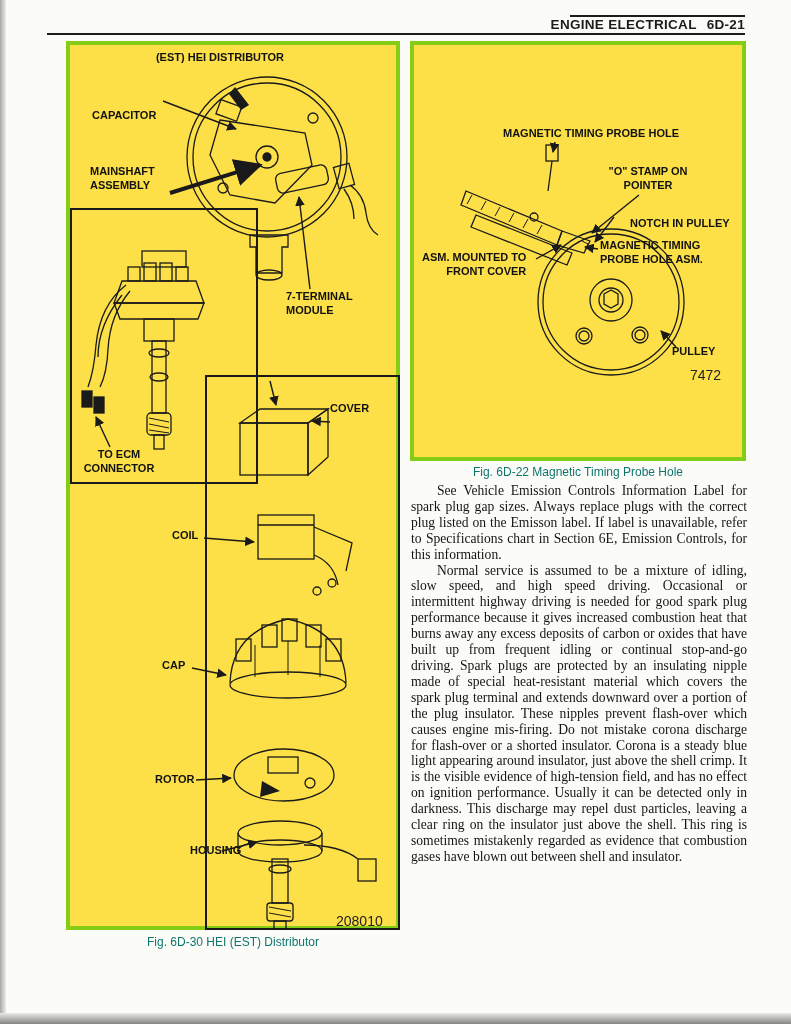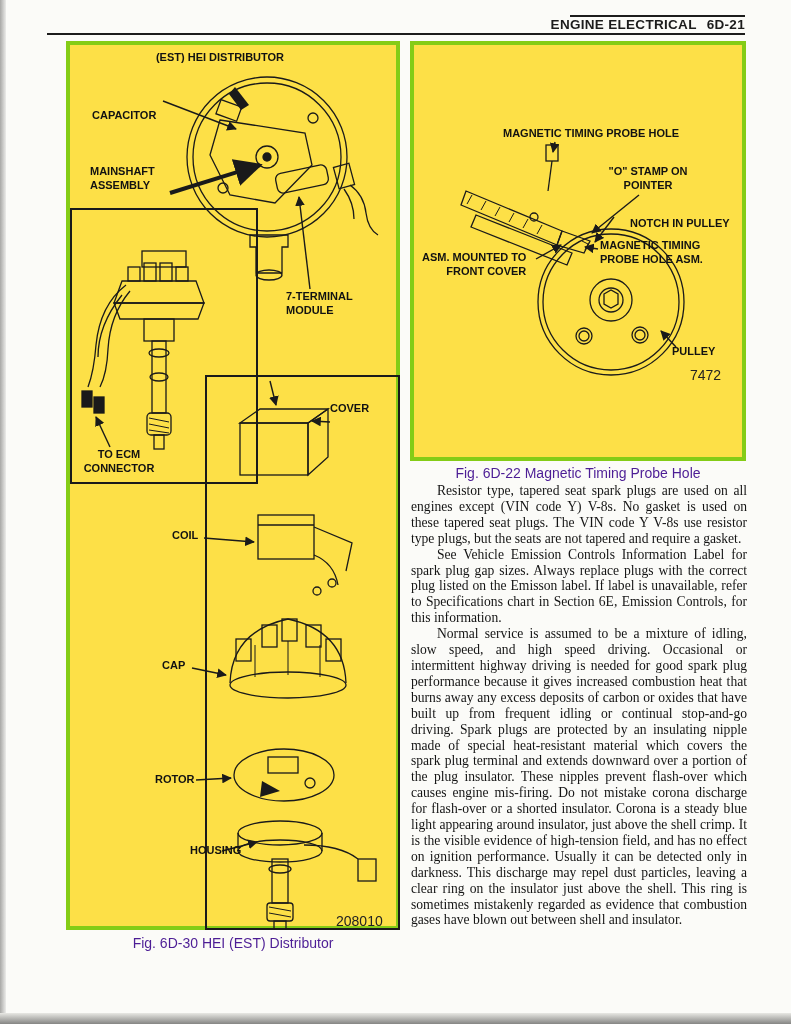--- a/index.html
+++ b/index.html
@@ -12,22 +12,22 @@
                  background:linear-gradient(180deg,#e8e8e4,#858583); }
   .rule { position:absolute; background:#1c1c1c; }
   .header-text { position:absolute; top:17px; right:46px; font-family:"Liberation Sans",sans-serif;
                  font-weight:bold; font-size:13.5px; letter-spacing:.3px; color:#1c1c1c; }
   .header-text .pgnum { margin-left:10px; }
   .figure { position:absolute; border:4px solid #84cc16; background:#fde047; }
   .figure svg { position:absolute; left:0; top:0; }
   .fig-label { position:absolute; font-family:"Liberation Sans",sans-serif; font-weight:bold;
                font-size:11px; line-height:1.25; color:#121212; white-space:pre-line; }
   .fig-code { position:absolute; font-family:"Liberation Sans",sans-serif; font-size:14px; color:#222; }
-  .caption { position:absolute; font-family:"Liberation Sans",sans-serif; font-size:14px;
-             color:#4c1d95; text-align:center; }
+  .caption { position:absolute; font-family:"Liberation Sans",sans-serif; font-size:12px;
+             color:#0f766e; text-align:center; }
   .article { position:absolute; left:411px; top:483px; width:336px; }
   .article h2 { font-family:"Liberation Sans",sans-serif; font-size:15px; letter-spacing:.2px;
                 margin:0 0 7px 0; color:#111; }
   .article p { font-size:13.6px; line-height:15.9px; text-align:justify; text-indent:26px; margin:0; }
   .ctr { text-align:center; }
 </style>
 </head>
 <body>
 
 <div class="page">
@@ -204,20 +204,19 @@
     <div class="fig-label" style="left:8px; top:206px;text-align:right;">ASM. MOUNTED TO
 FRONT COVER</div>
     <div class="fig-label" style="left:186px; top:194px;">MAGNETIC TIMING
 PROBE HOLE ASM.</div>
     <div class="fig-label" style="left:258px; top:300px;">PULLEY</div>
     <div class="fig-code" style="left:276px; top:322px;">7472</div>
   </div>
   <div class="caption" style="left:410px; top:465px; width:336px;">Fig. 6D-22 Magnetic Timing Probe Hole</div>
 
   <div class="article">
-    <p>Resistor type, tapered seat spark plugs are used on all engines except (VIN code Y) V-8s. No gasket is used on these tapered seat plugs. The VIN code Y V-8s use resistor type plugs, but the seats are not tapered and require a gasket.</p>
     <p>See Vehicle Emission Controls Information Label for spark plug gap sizes. Always replace plugs with the correct plug listed on the Emisson label. If label is unavailable, refer to Specifications chart in Section 6E, Emission Controls, for this information.</p>
     <p>Normal service is assumed to be a mixture of idling, slow speed, and high speed driving. Occasional or intermittent highway driving is needed for good spark plug performance because it gives increased combustion heat that burns away any excess deposits of carbon or oxides that have built up from frequent idling or continual stop-and-go driving. Spark plugs are protected by an insulating nipple made of special heat-resistant material which covers the spark plug terminal and extends downward over a portion of the plug insulator. These nipples prevent flash-over which causes engine mis-firing. Do not mistake corona discharge for flash-over or a shorted insulator. Corona is a steady blue light appearing around insulator, just above the shell crimp. It is the visible evidence of high-tension field, and has no effect on ignition performance. Usually it can be detected only in darkness. This discharge may repel dust particles, leaving a clear ring on the insulator just above the shell. This ring is sometimes mistakenly regarded as evidence that combustion gases have blown out between shell and insulator.</p>
   </div>
 
   <div class="edge-left"></div>
   <div class="edge-bottom"></div>
 </div>
 
 </body></html>

